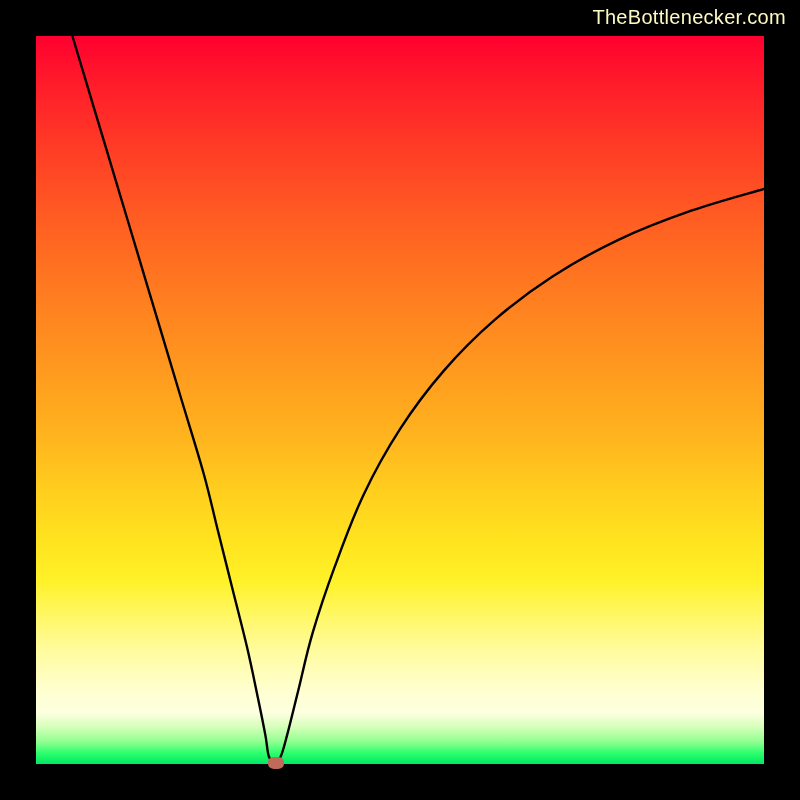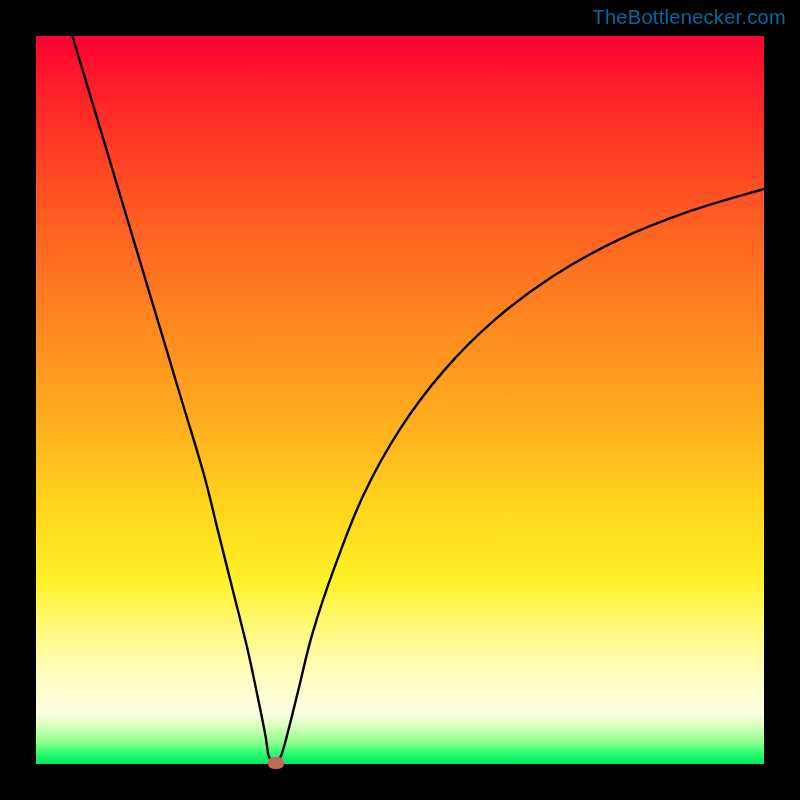--- a/index.html
+++ b/index.html
@@ -45,21 +45,21 @@
       #d4ffb8 95%,
       #8dff8f 97%,
       #2cff6d 98.5%,
       #00e765 100%
     );
   }
   .watermark {
     position: absolute;
     top: 6px;
     right: 14px;
-    color: #0369a1;
+    color: #fef9c3;
     font-size: 20px;
     letter-spacing: 0.3px;
     user-select: none;
   }
   svg.curve {
     position: absolute;
     left: 0;
     top: 0;
     width: 728px;
     height: 728px;

